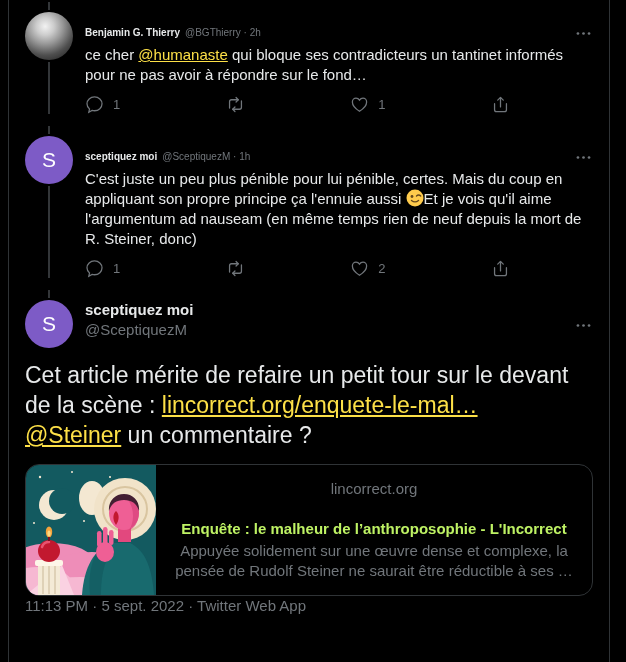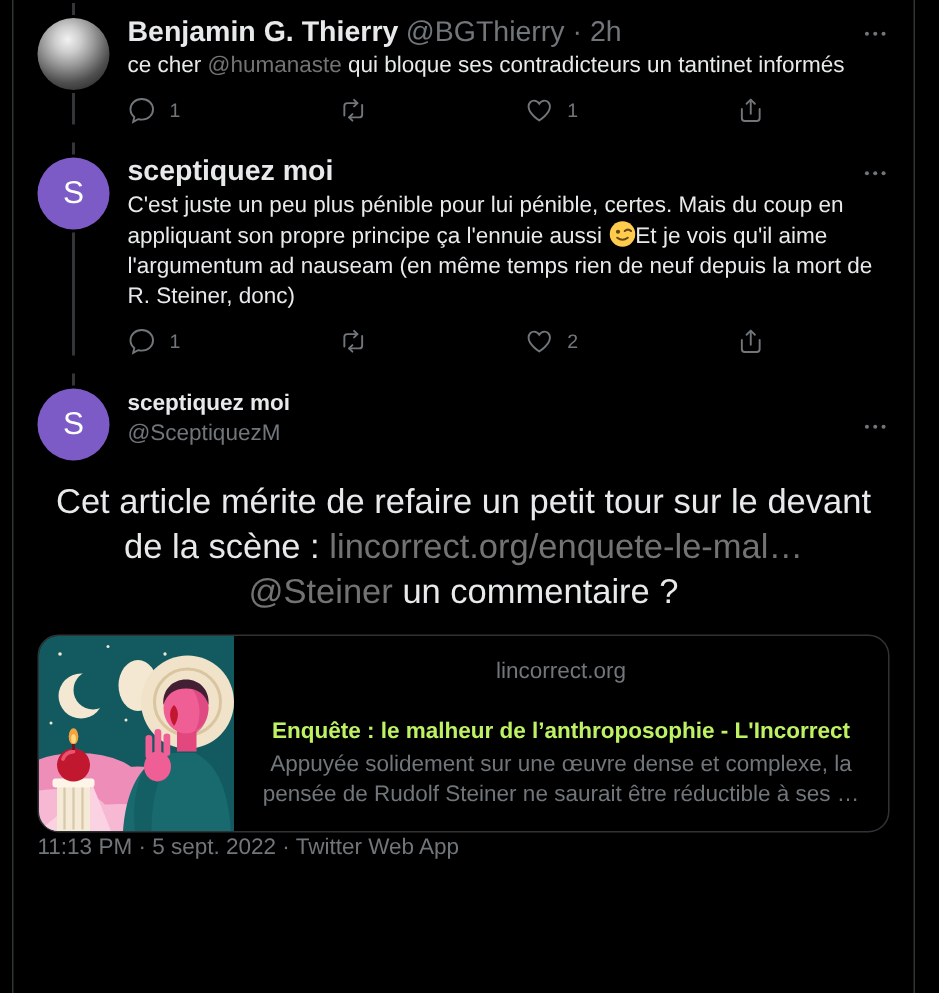--- a/index.html
+++ b/index.html
@@ -14,41 +14,41 @@
   .tweet { display:flex; padding:0 16px 12px 16px; }
   .gutter { width:48px; display:flex; flex-direction:column; align-items:center; flex-shrink:0; }
   .tline { width:2px; background:#333639; }
   .tline.stub { height:8px; margin-bottom:2px; }
   .tline.grow { flex:1; margin-top:2px; }
   .avatar { width:48px; height:48px; border-radius:50%; flex-shrink:0; }
   .avatar.photo { background: radial-gradient(circle at 42% 30%, #f2f2f2 0%, #cdcdcd 20%, #999 40%, #4f4f4f 66%, #141414 100%); }
   .avatar.letter { background:#7d5bc6; display:flex; align-items:center; justify-content:center;
                    color:#fff; font-size:21px; font-weight:500; }
   .content { flex:1; margin-left:12px; margin-top:10px; min-width:0; max-width:524px; }
-  .head { display:flex; align-items:flex-end; font-size:19px; line-height:20px; white-space:nowrap; }
+  .head { display:flex; align-items:flex-end; font-size:10px; line-height:20px; white-space:nowrap;margin-top:11px; }
   .name { font-weight:700; color:#e7e9ea; }
   .meta { color:#71767b; margin-left:5px; }
   .more { margin-left:auto; color:#71767b; display:flex; align-items:center; }
   .body { font-size:15px; line-height:20px; margin-top:2px; color:#e7e9ea; word-wrap:break-word; }
-  .accent { color:#737373; }
+  .accent { color:#fde047;text-decoration:underline; }
   .emoji { display:inline-block; width:18px; height:18px; vertical-align:-3px; }
   .emoji svg { display:block; width:18px; height:18px; }
   .actions { display:flex; justify-content:space-between; max-width:425px; margin-top:10px; color:#71767b; }
   .action { display:flex; align-items:center; gap:9px; font-size:13px; cursor:pointer; }
   .action svg, .more svg { display:block; }
 
   
   .main-tweet { padding:0 16px; }
   .mhead { display:flex; }
   .gutter3 { width:48px; display:flex; flex-direction:column; align-items:center; flex-shrink:0; }
   .names { margin-left:12px; margin-top:10px; font-size:15px; line-height:20px; }
   .names .handle { color:#71767b; }
   .mhead .more { margin-top:12px; }
   .reply-context { margin-top:14px; font-size:15px; line-height:20px; color:#71767b; }
-  .big-text { margin-top:12px; font-size:23px; line-height:30px; font-weight:400; max-width:578px;text-align:center; }
+  .big-text { margin-top:12px; font-size:23px; line-height:30px; font-weight:400; max-width:578px; }
   .card { display:flex; margin-top:14px; height:132px; border:1px solid #2f3336; border-radius:14px;
           overflow:hidden; cursor:pointer; background:#000; max-width:583px; }
   .card-img { width:130px; height:130px; flex-shrink:0; border-right:1px solid #2f3336; }
   .card-img svg { display:block; }
   .card-text { flex:1; padding:12px 12px; display:flex; flex-direction:column; justify-content:center; min-width:0;text-align:center; }
   .card-domain { color:#71767b; font-size:15px; line-height:20px; }
   .card-title { color:#bef264; font-size:15px; font-weight:700; line-height:20px; margin-top:20px;
                 white-space:nowrap; overflow:hidden; text-overflow:ellipsis; }
   .card-desc { color:#71767b; font-size:15px; line-height:20px; margin-top:2px;
                display:-webkit-box; -webkit-line-clamp:2; -webkit-box-orient:vertical; overflow:hidden; }
@@ -75,21 +75,21 @@
             <span>2h</span>
           </span>
           <span class="more">
             <svg width="19" height="19" viewBox="0 0 24 24" fill="#71767b">
                 <circle cx="5" cy="12" r="1.7"></circle>
                 <circle cx="12" cy="12" r="1.7"></circle>
                 <circle cx="19" cy="12" r="1.7"></circle>
               </svg>
           </span>
         </div>
-        <div class="body"><span>ce cher </span><span class="accent">@humanaste</span><span> qui bloque ses contradicteurs un tantinet informés</span><br></div>
+        <div class="body"><span>ce cher </span><span class="accent">@humanaste</span><span> qui bloque ses contradicteurs un tantinet informés</span><br><span>pour ne pas avoir à répondre sur le fond…</span></div>
         <div class="actions">
           <div class="action">
             <span>
                 <svg width="19" height="19" viewBox="0 0 24 24" fill="none" stroke="#71767b" stroke-width="1.6">
                   <path d="M12 2.5C6.6 2.5 2.5 6.4 2.5 11.2c0 2.6 1.2 4.9 3.2 6.5l-.9 4.1 4.1-2.3c1 .3 2 .4 3.1.4 5.4 0 9.5-3.9 9.5-8.7S17.4 2.5 12 2.5z"></path>
                 </svg>
               </span>
             <span>1</span>
           </div>
           <div class="action">
@@ -125,20 +125,25 @@
 
     <article class="tweet">
       <div class="gutter">
         <div class="tline stub"></div>
         <div class="avatar letter">S</div>
         <div class="tline grow"></div>
       </div>
       <div class="content">
         <div class="head">
           <span class="name">sceptiquez moi</span>
+          <span class="meta">
+            <span>@SceptiquezM</span>
+            <span>·</span>
+            <span>1h</span>
+          </span>
           <span class="more">
             <svg width="19" height="19" viewBox="0 0 24 24" fill="#71767b">
                 <circle cx="5" cy="12" r="1.7"></circle>
                 <circle cx="12" cy="12" r="1.7"></circle>
                 <circle cx="19" cy="12" r="1.7"></circle>
               </svg>
           </span>
         </div>
         <div class="body"><span>C'est juste un peu plus pénible pour lui pénible, certes. Mais du coup en</span><br><span>appliquant son propre principe ça l'ennuie aussi </span><span class="emoji" title="😉"><svg viewBox="0 0 18 18">
                 <circle cx="9" cy="9" r="8.5" fill="#ffcb4c"></circle>

